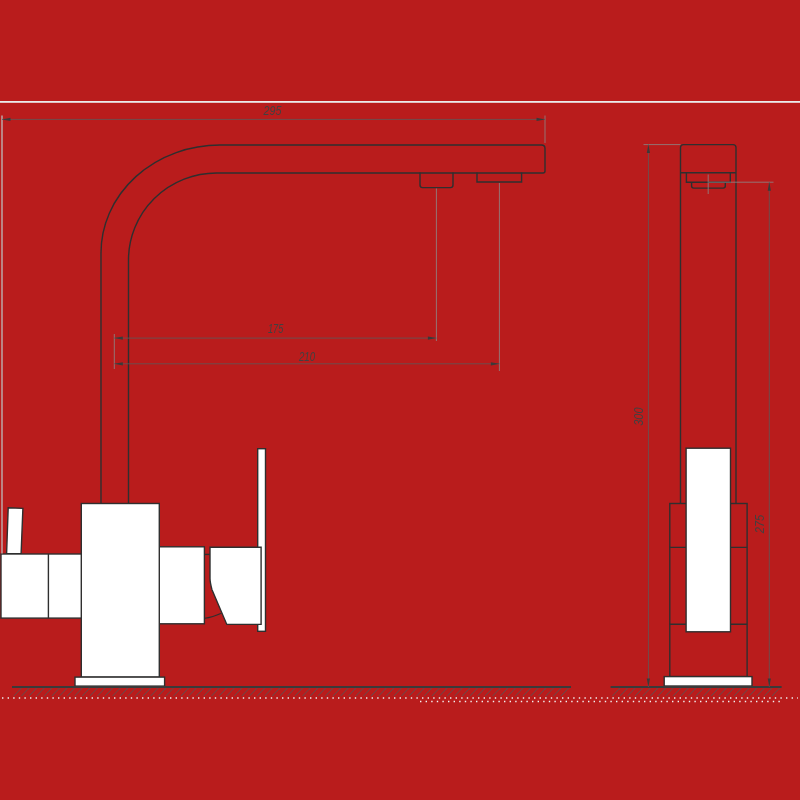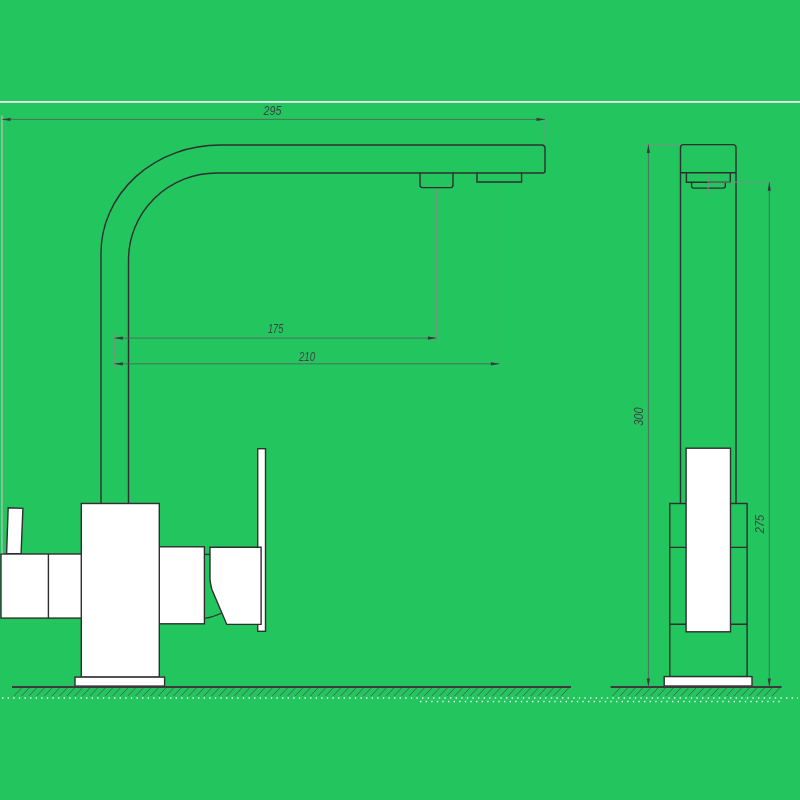--- a/index.html
+++ b/index.html
@@ -1,16 +1,16 @@
 <!DOCTYPE html>
 <html><head>
 <meta charset="utf-8">
 <style>
   html,body{margin:0;padding:0;background:#ffffff;}
-  #page{width:800px;height:800px;position:relative;background:#22c55e;overflow:hidden;}
+  #page{width:800px;height:800px;position:relative;background:#b91c1c;overflow:hidden;}
   svg{position:absolute;left:0;top:0;}
   text{font-family:"Liberation Sans",sans-serif;font-style:italic;fill:#414141;}
 </style>
 </head>
 <body>
 <div id="page">
 <svg width="800" height="800" viewBox="0 0 800 800" fill="none">
 
 <rect x="0" y="101" width="800" height="1.8" fill="#ececec"></rect>
 

